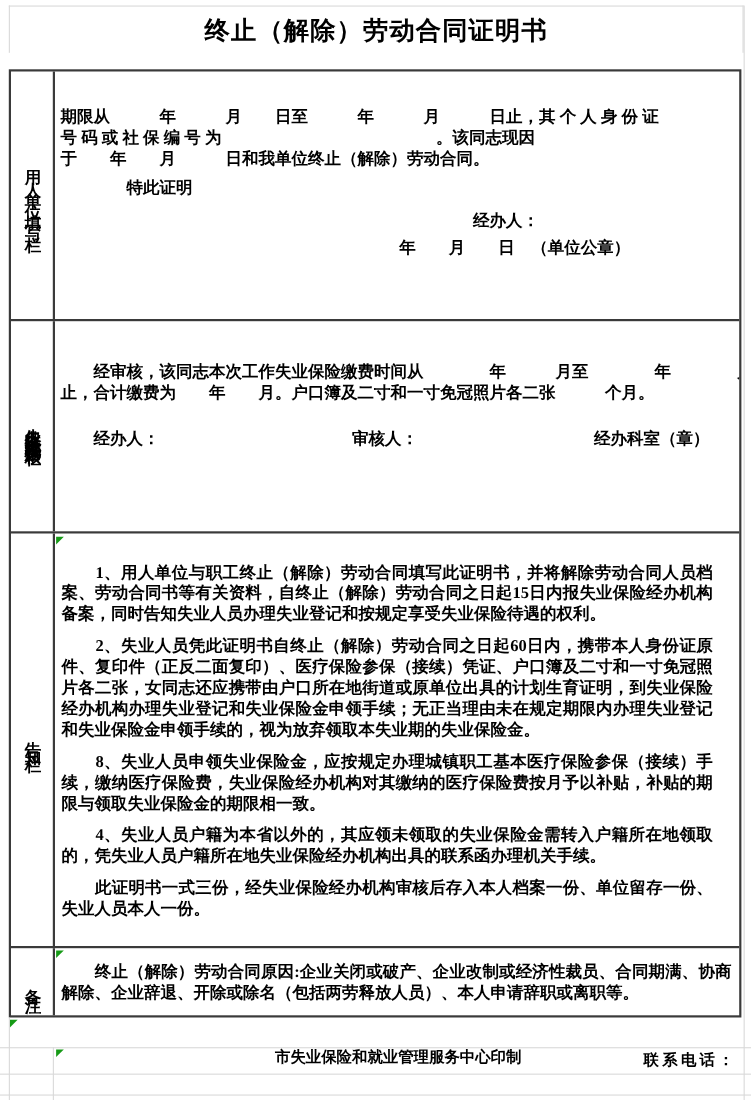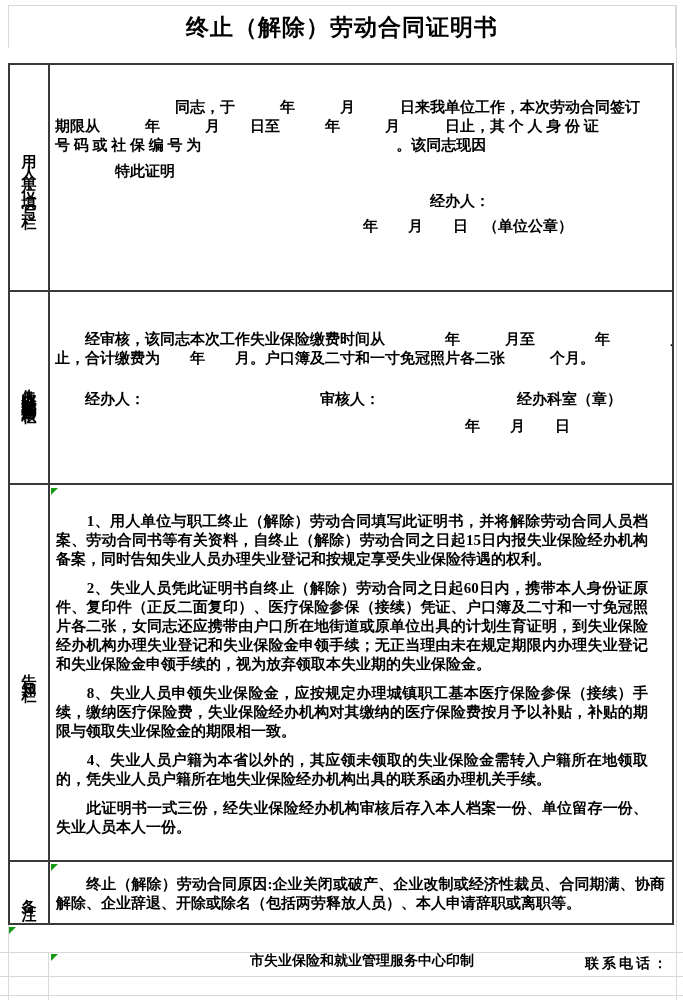--- a/index.html
+++ b/index.html
@@ -37,21 +37,21 @@
   .certify-line { margin-top:7px; }
   .agent-line   { margin-top:11px; padding-left:375px; }
   .unitdate-line{ margin-top:6px;  padding-left:308px; }
 
   
   .c-insurance { padding:38px 4px 0 5px; }
   .sig-row { position:relative; height:19px; margin-top:22px; font-size:15px; }
   .sig-row span { position:absolute; white-space:pre; }
   .sig-agent    { left:30px; }
   .sig-reviewer { left:265px; }
-  .sig-office   { left:462px;text-align:right; }
+  .sig-office   { left:485px;text-align:right; }
   .insdate-line { margin-top:8px; padding-left:410px; }
 
   
   .c-notice { padding:27px 24px 0 6px; }
   .para { font-size:15px; line-height:19px; text-align:justify; margin-bottom:10px; white-space:pre-wrap; }
 
   
   .c-remarks { padding:13px 7px 0 6px; }
 
   
@@ -84,42 +84,41 @@
     <div class="page-title">终止（解除）劳动合同证明书</div>
   </div>
 
   <div class="main-table">
 
     <div class="t-row row-employer">
       <div class="t-label">
         <div class="vlabel vl-employer">用人单位填写栏</div>
       </div>
       <div class="t-content c-employer">
-        <div class="line">　　　　　　　　同志，于　　　年　　　月　　　日来我单位工作，本次劳动合同签订</div>
         <div class="line">期限从　　　年　　　月　　日至　　　年　　　月　　　日止，其 个 人 身 份 证</div>
         <div class="line">号 码 或 社 保 编 号 为　　　　　　　　　　　　　。该同志现因</div>
+        <div class="line">于　　年　　月　　　日和我单位终止（解除）劳动合同。</div>
         <div class="line certify-line">　　　　特此证明</div>
         <div class="line agent-line">经办人：</div>
         <div class="line unitdate-line">年　　月　　日　（单位公章）</div>
       </div>
     </div>
 
     <div class="t-row row-insurance">
       <div class="t-label">
         <div class="vlabel vl-insurance">失业保险经办机构审核栏</div>
       </div>
       <div class="t-content c-insurance">
         <div class="line">　　经审核，该同志本次工作失业保险缴费时间从　　　　年　　　月至　　　　年　　　　月</div>
         <div class="line">止，合计缴费为　　年　　月。户口簿及二寸和一寸免冠照片各二张　　　个月。</div>
         <div class="sig-row">
           <span class="sig-agent">经办人：</span>
           <span class="sig-reviewer">审核人：</span>
           <span class="sig-office">经办科室（章）</span>
         </div>
-        <div class="line insdate-line">年　　月　　日</div>
       </div>
     </div>
 
     <div class="t-row row-notice">
       <div class="t-label">
         <div class="vlabel vl-notice">告知栏</div>
       </div>
       <div class="t-content c-notice">
         <div class="para">　　1、用人单位与职工终止（解除）劳动合同填写此证明书，并将解除劳动合同人员档案、劳动合同书等有关资料，自终止（解除）劳动合同之日起15日内报失业保险经办机构备案，同时告知失业人员办理失业登记和按规定享受失业保险待遇的权利。</div>
         <div class="para">　　2、失业人员凭此证明书自终止（解除）劳动合同之日起60日内，携带本人身份证原件、复印件（正反二面复印）、医疗保险参保（接续）凭证、户口簿及二寸和一寸免冠照片各二张，女同志还应携带由户口所在地街道或原单位出具的计划生育证明，到失业保险经办机构办理失业登记和失业保险金申领手续；无正当理由未在规定期限内办理失业登记和失业保险金申领手续的，视为放弃领取本失业期的失业保险金。</div>

